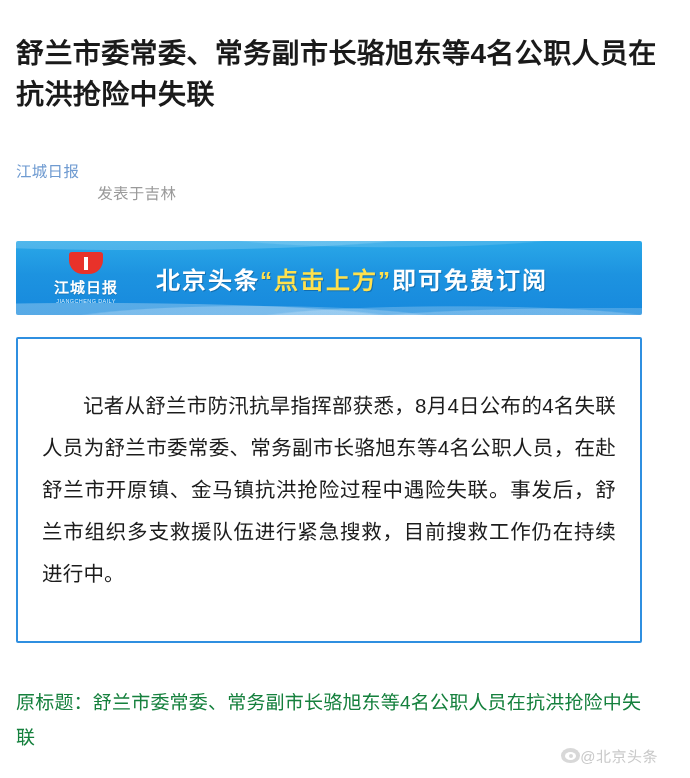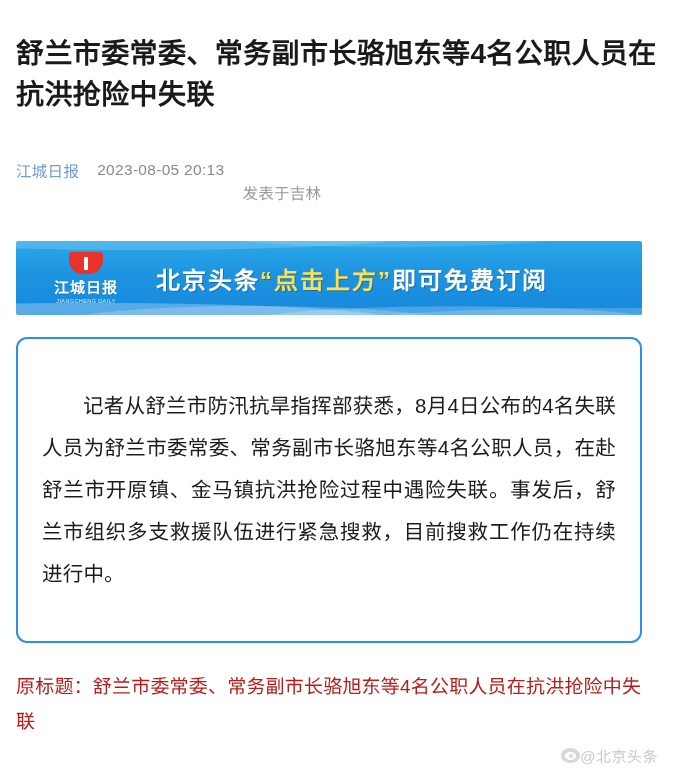--- a/index.html
+++ b/index.html
@@ -144,41 +144,41 @@
   .banner-slogan .hl {
     color: #ffe14d;
   }
 
   
   .body-box {
     margin-top: 22px;
     width: 626px;
     box-sizing: border-box;
     border: 2px solid #2f8fe0;
-    border-radius: 11px;
+    border-radius: 2px;
     padding: 46px 24px 46px 24px;
     background: #ffffff;
   }
   .body-text {
     margin: 0;
     font-size: 20.5px;
     line-height: 2.05;
     color: #1c1c1c;
     text-align: justify;
     text-indent: 2em;
     letter-spacing: 0.2px;
   }
 
   
   .orig-title {
-    margin-top: 26px;
+    margin-top: 42px;
     width: 626px;
     font-size: 19px;
     line-height: 1.85;
-    color: #b91c1c;
+    color: #15803d;
     letter-spacing: 0.2px;
   }
 
   
   .footer-mark {
     position: absolute;
     right: 32px;
     bottom: 12px;
     display: flex;
     align-items: center;
@@ -219,21 +219,20 @@
 </style>
 </head>
 <body>
 
 <div class="article">
 
   <h1 class="headline">舒兰市委常委、常务副市长骆旭东等4名公职人员在抗洪抢险中失联</h1>
 
   <div class="meta-row">
     <span class="meta-source">江城日报</span>
-    <span class="meta-time">2023-08-05 20:13</span>
     <span class="meta-place">发表于吉林</span>
   </div>
 
   <div class="banner">
     <div class="wave2"></div>
     <div class="wave"></div>
 
     <div class="banner-logo">
       <div class="logo-mark"></div>
       <div class="logo-text">江城日报</div>

